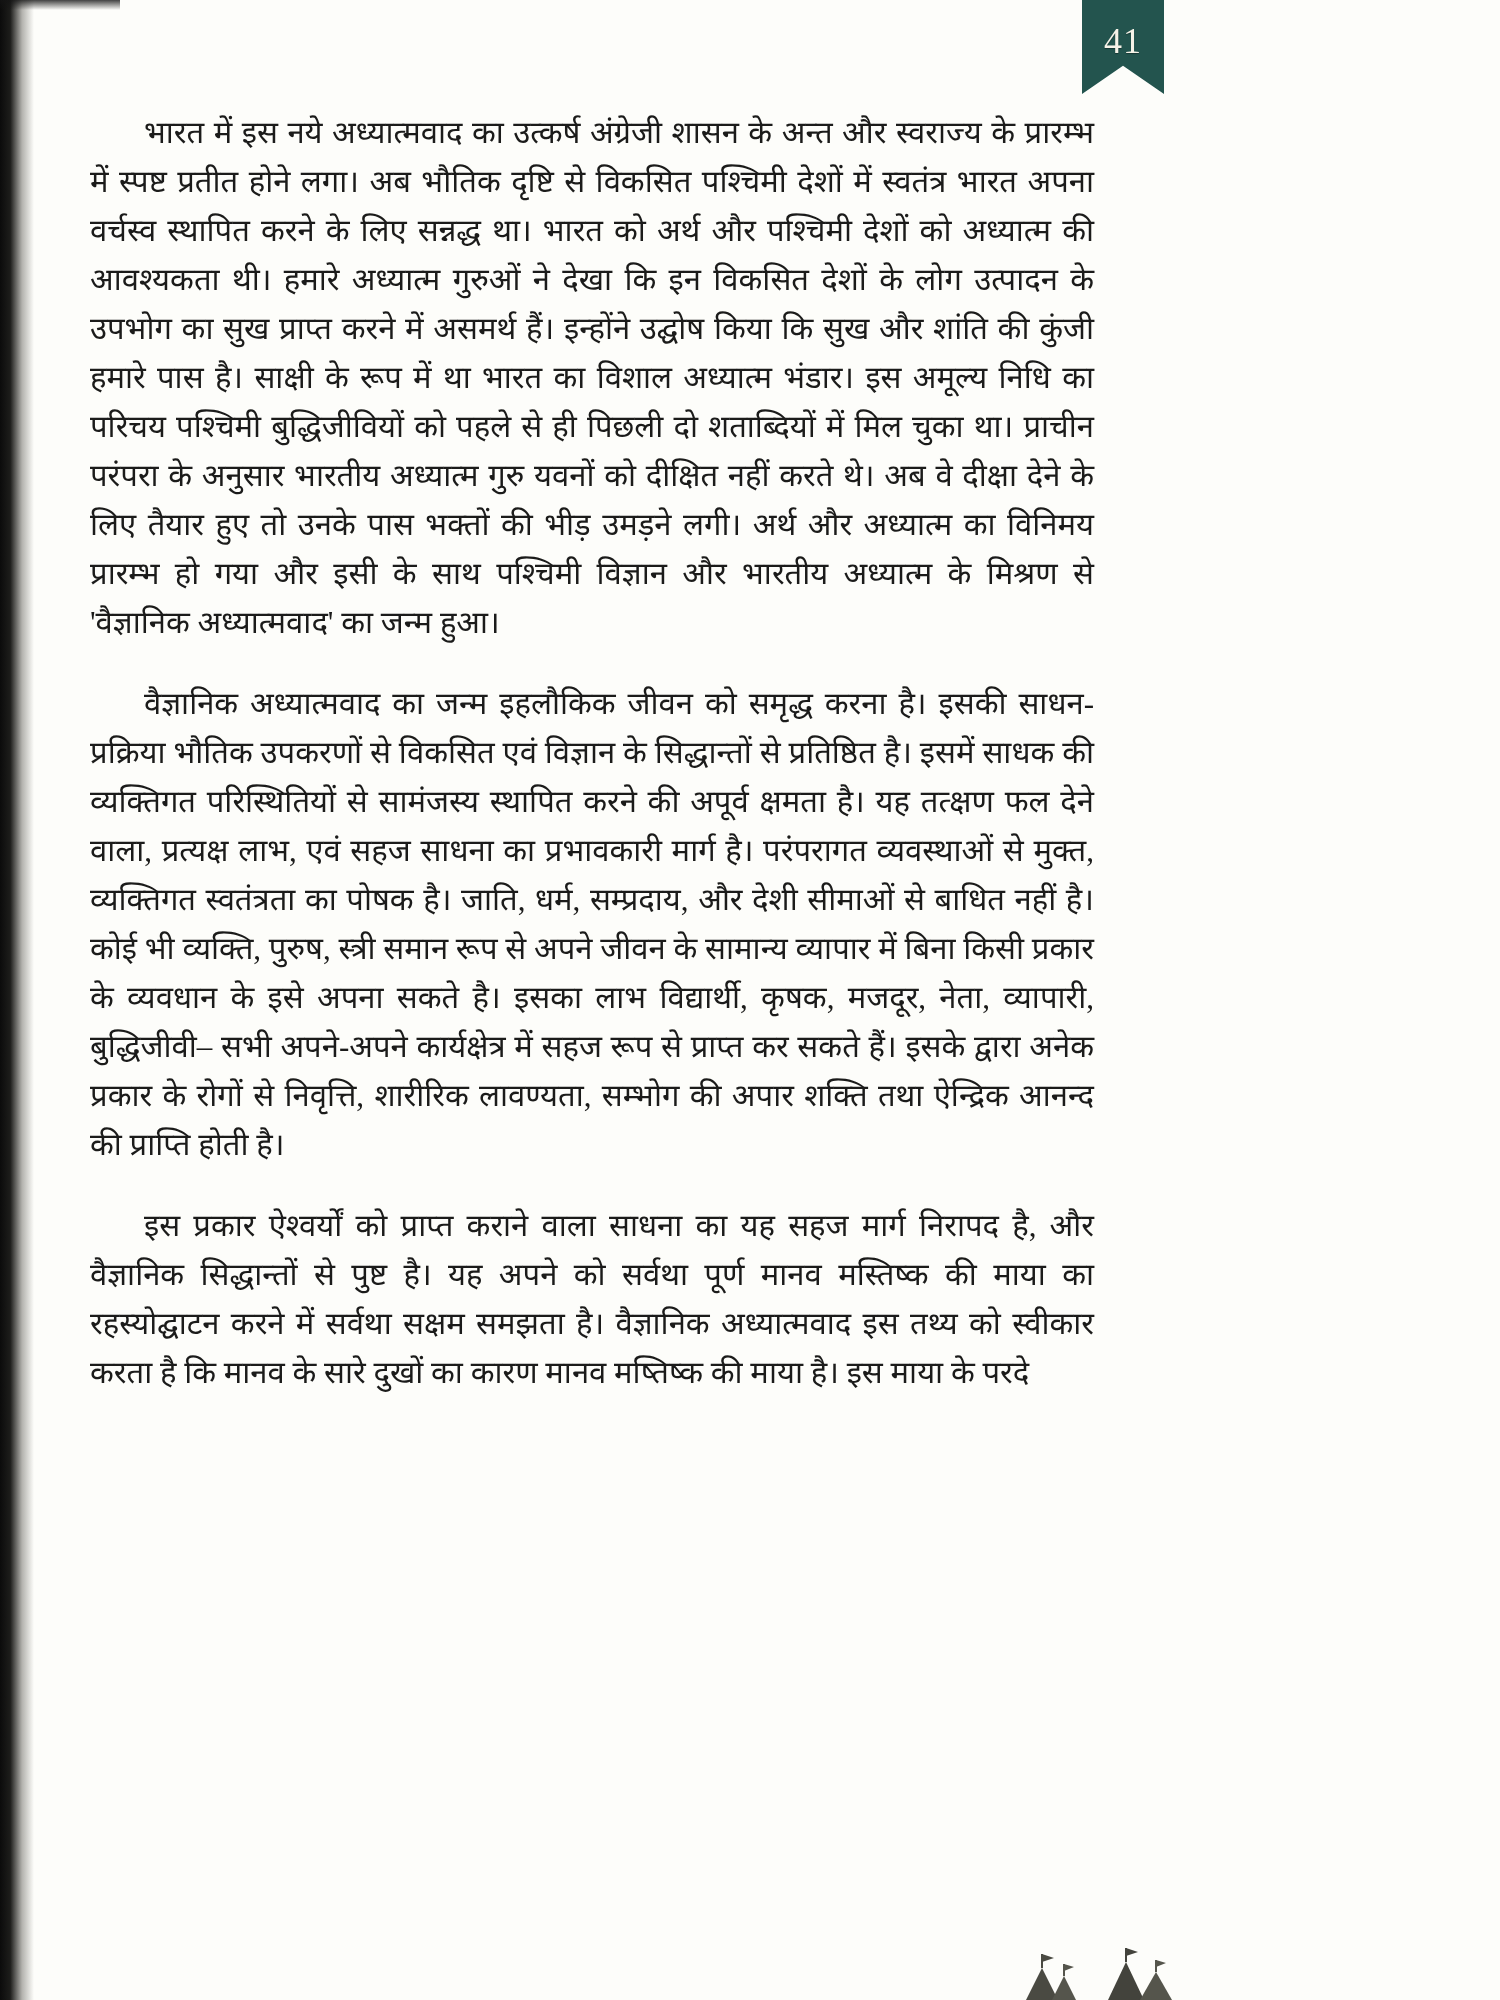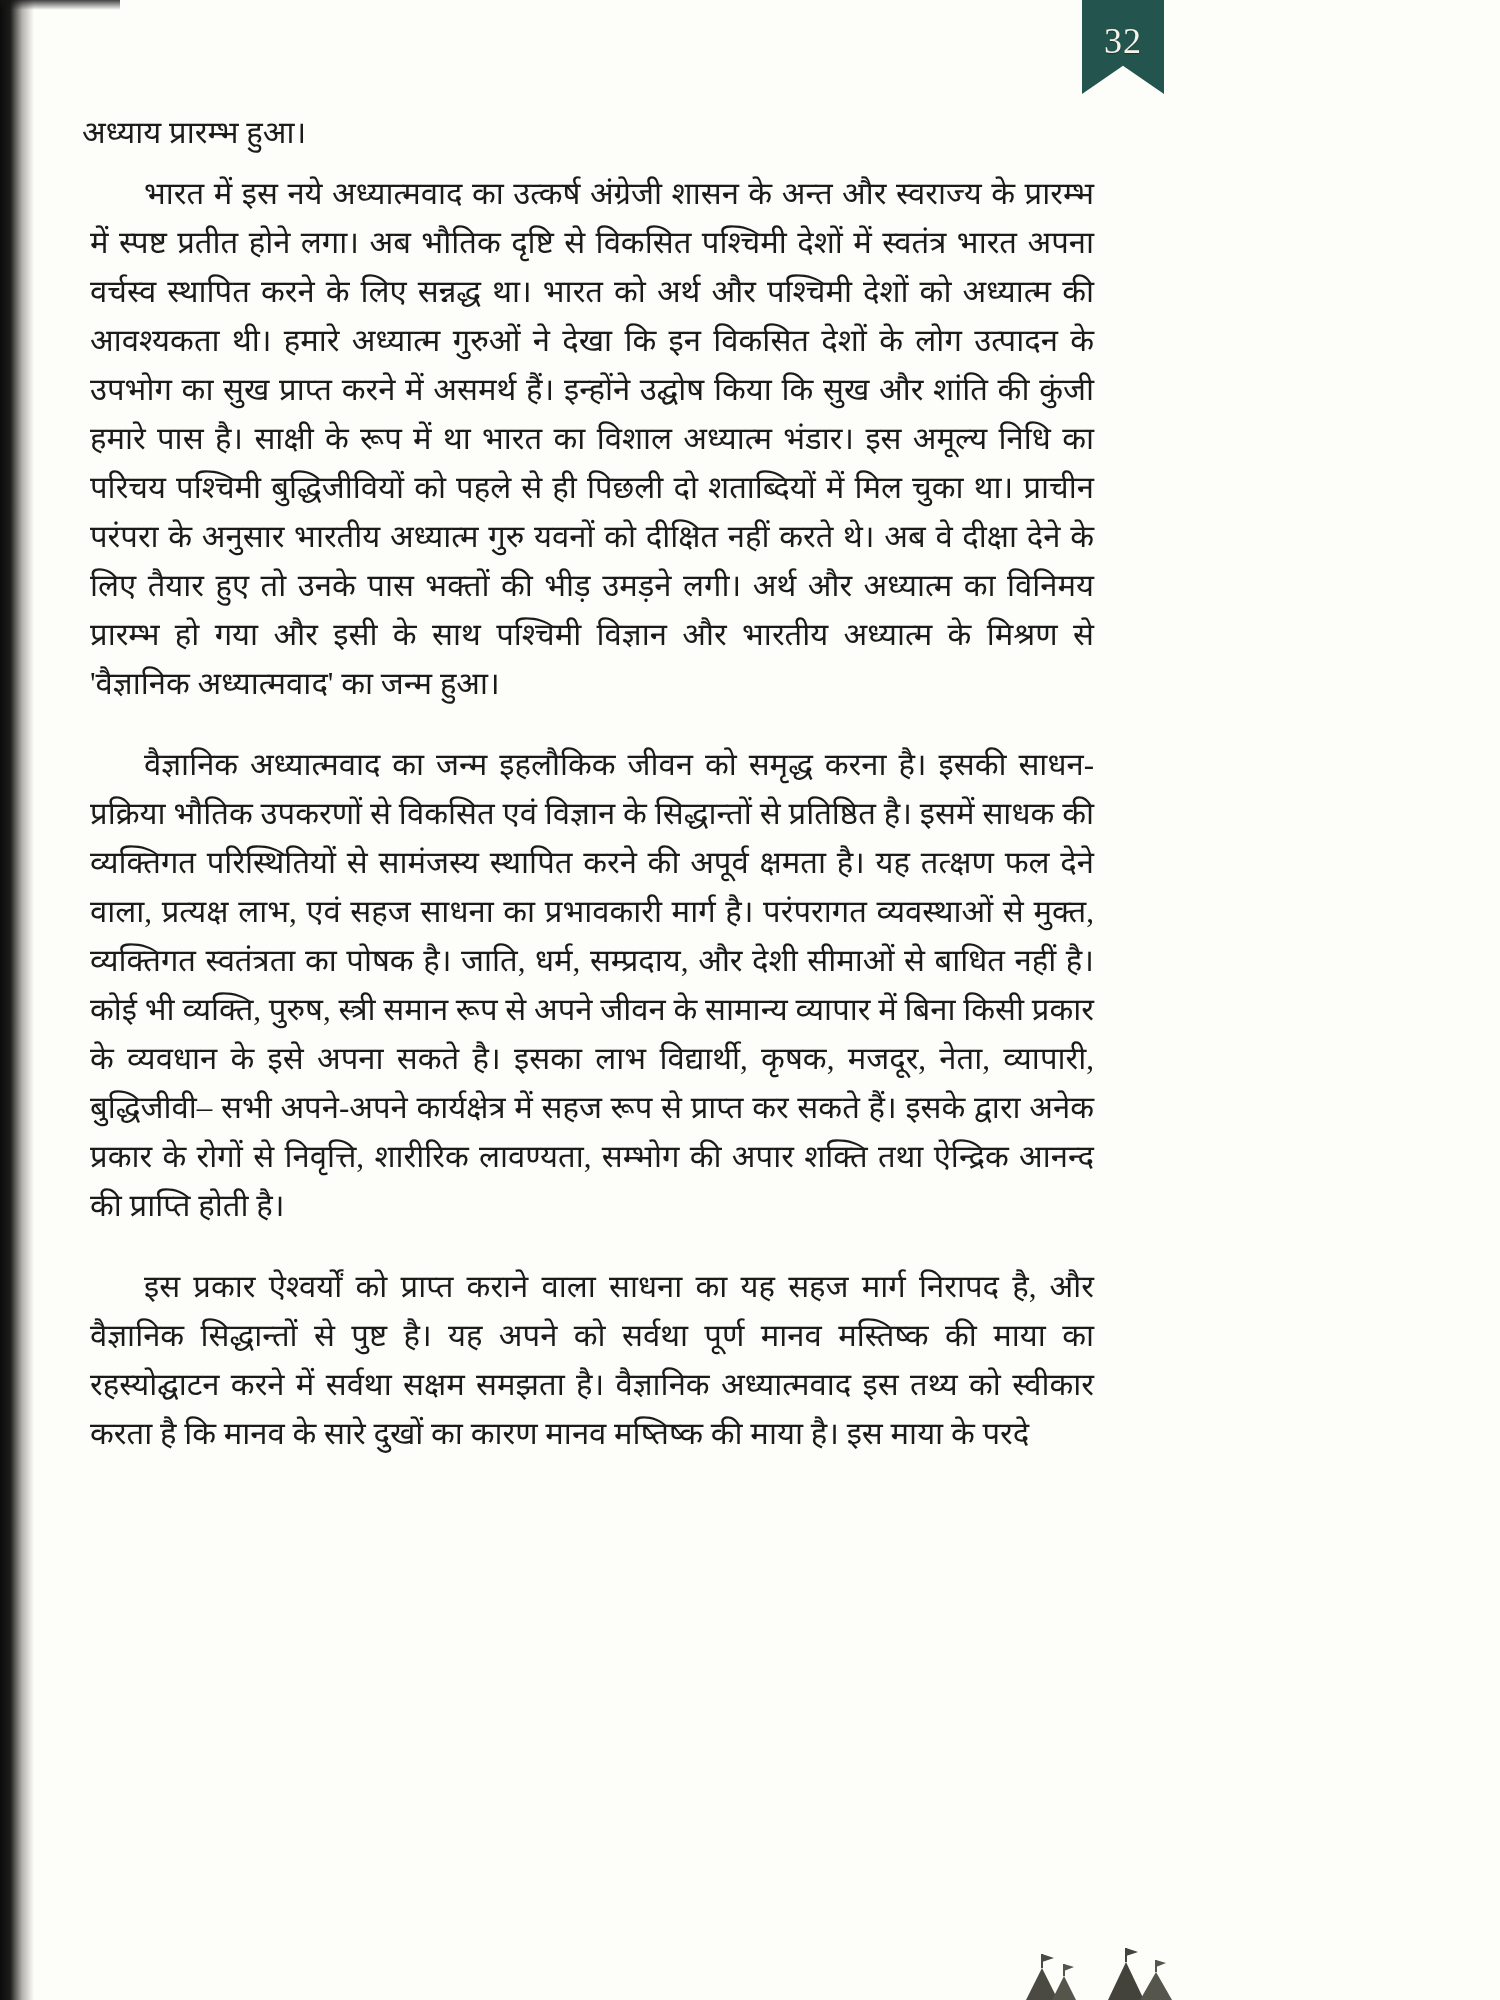--- a/index.html
+++ b/index.html
@@ -89,25 +89,24 @@
 </style>
 </head>
 <body>
 
 <div class="page">
 
   <div class="scan-edge"></div>
   <div class="scan-edge-top"></div>
 
   <div class="bookmark">
-    <span>32</span>
+    <span>41</span>
   </div>
 
   <div class="text-block">
-    <p class="opening-line">अध्याय प्रारम्भ हुआ।</p>
     <p class="body-para">भारत में इस नये अध्यात्मवाद का उत्कर्ष अंग्रेजी शासन के अन्त और स्वराज्य के प्रारम्भ में स्पष्ट प्रतीत होने लगा। अब भौतिक दृष्टि से विकसित पश्चिमी देशों में स्वतंत्र भारत अपना वर्चस्व स्थापित करने के लिए सन्नद्ध था। भारत को अर्थ और पश्चिमी देशों को अध्यात्म की आवश्यकता थी। हमारे अध्यात्म गुरुओं ने देखा कि इन विकसित देशों के लोग उत्पादन के उपभोग का सुख प्राप्त करने में असमर्थ हैं। इन्होंने उद्घोष किया कि सुख और शांति की कुंजी हमारे पास है। साक्षी के रूप में था भारत का विशाल अध्यात्म भंडार। इस अमूल्य निधि का परिचय पश्चिमी बुद्धिजीवियों को पहले से ही पिछली दो शताब्दियों में मिल चुका था। प्राचीन परंपरा के अनुसार भारतीय अध्यात्म गुरु यवनों को दीक्षित नहीं करते थे। अब वे दीक्षा देने के लिए तैयार हुए तो उनके पास भक्तों की भीड़ उमड़ने लगी। अर्थ और अध्यात्म का विनिमय प्रारम्भ हो गया और इसी के साथ पश्चिमी विज्ञान और भारतीय अध्यात्म के मिश्रण से 'वैज्ञानिक अध्यात्मवाद' का जन्म हुआ।</p>
     <p class="body-para">वैज्ञानिक अध्यात्मवाद का जन्म इहलौकिक जीवन को समृद्ध करना है। इसकी साधन-प्रक्रिया भौतिक उपकरणों से विकसित एवं विज्ञान के सिद्धान्तों से प्रतिष्ठित है। इसमें साधक की व्यक्तिगत परिस्थितियों से सामंजस्य स्थापित करने की अपूर्व क्षमता है। यह तत्क्षण फल देने वाला, प्रत्यक्ष लाभ, एवं सहज साधना का प्रभावकारी मार्ग है। परंपरागत व्यवस्थाओं से मुक्त, व्यक्तिगत स्वतंत्रता का पोषक है। जाति, धर्म, सम्प्रदाय, और देशी सीमाओं से बाधित नहीं है। कोई भी व्यक्ति, पुरुष, स्त्री समान रूप से अपने जीवन के सामान्य व्यापार में बिना किसी प्रकार के व्यवधान के इसे अपना सकते है। इसका लाभ विद्यार्थी, कृषक, मजदूर, नेता, व्यापारी, बुद्धिजीवी– सभी अपने-अपने कार्यक्षेत्र में सहज रूप से प्राप्त कर सकते हैं। इसके द्वारा अनेक प्रकार के रोगों से निवृत्ति, शारीरिक लावण्यता, सम्भोग की अपार शक्ति तथा ऐन्द्रिक आनन्द की प्राप्ति होती है।</p>
     <p class="body-para">इस प्रकार ऐश्वर्यों को प्राप्त कराने वाला साधना का यह सहज मार्ग निरापद है, और वैज्ञानिक सिद्धान्तों से पुष्ट है। यह अपने को सर्वथा पूर्ण मानव मस्तिष्क की माया का रहस्योद्घाटन करने में सर्वथा सक्षम समझता है। वैज्ञानिक अध्यात्मवाद इस तथ्य को स्वीकार करता है कि मानव के सारे दुखों का कारण मानव मष्तिष्क की माया है। इस माया के परदे</p>
   </div>
 
   <div class="bottom-decoration">
     <svg width="180" height="58" viewBox="0 0 180 58" xmlns="http://www.w3.org/2000/svg">
 
       <polygon points="18,58 34,26 50,58" fill="#4a4a42"></polygon>
       <line x1="34" y1="26" x2="34" y2="12" stroke="#4a4a42" stroke-width="2"></line>

